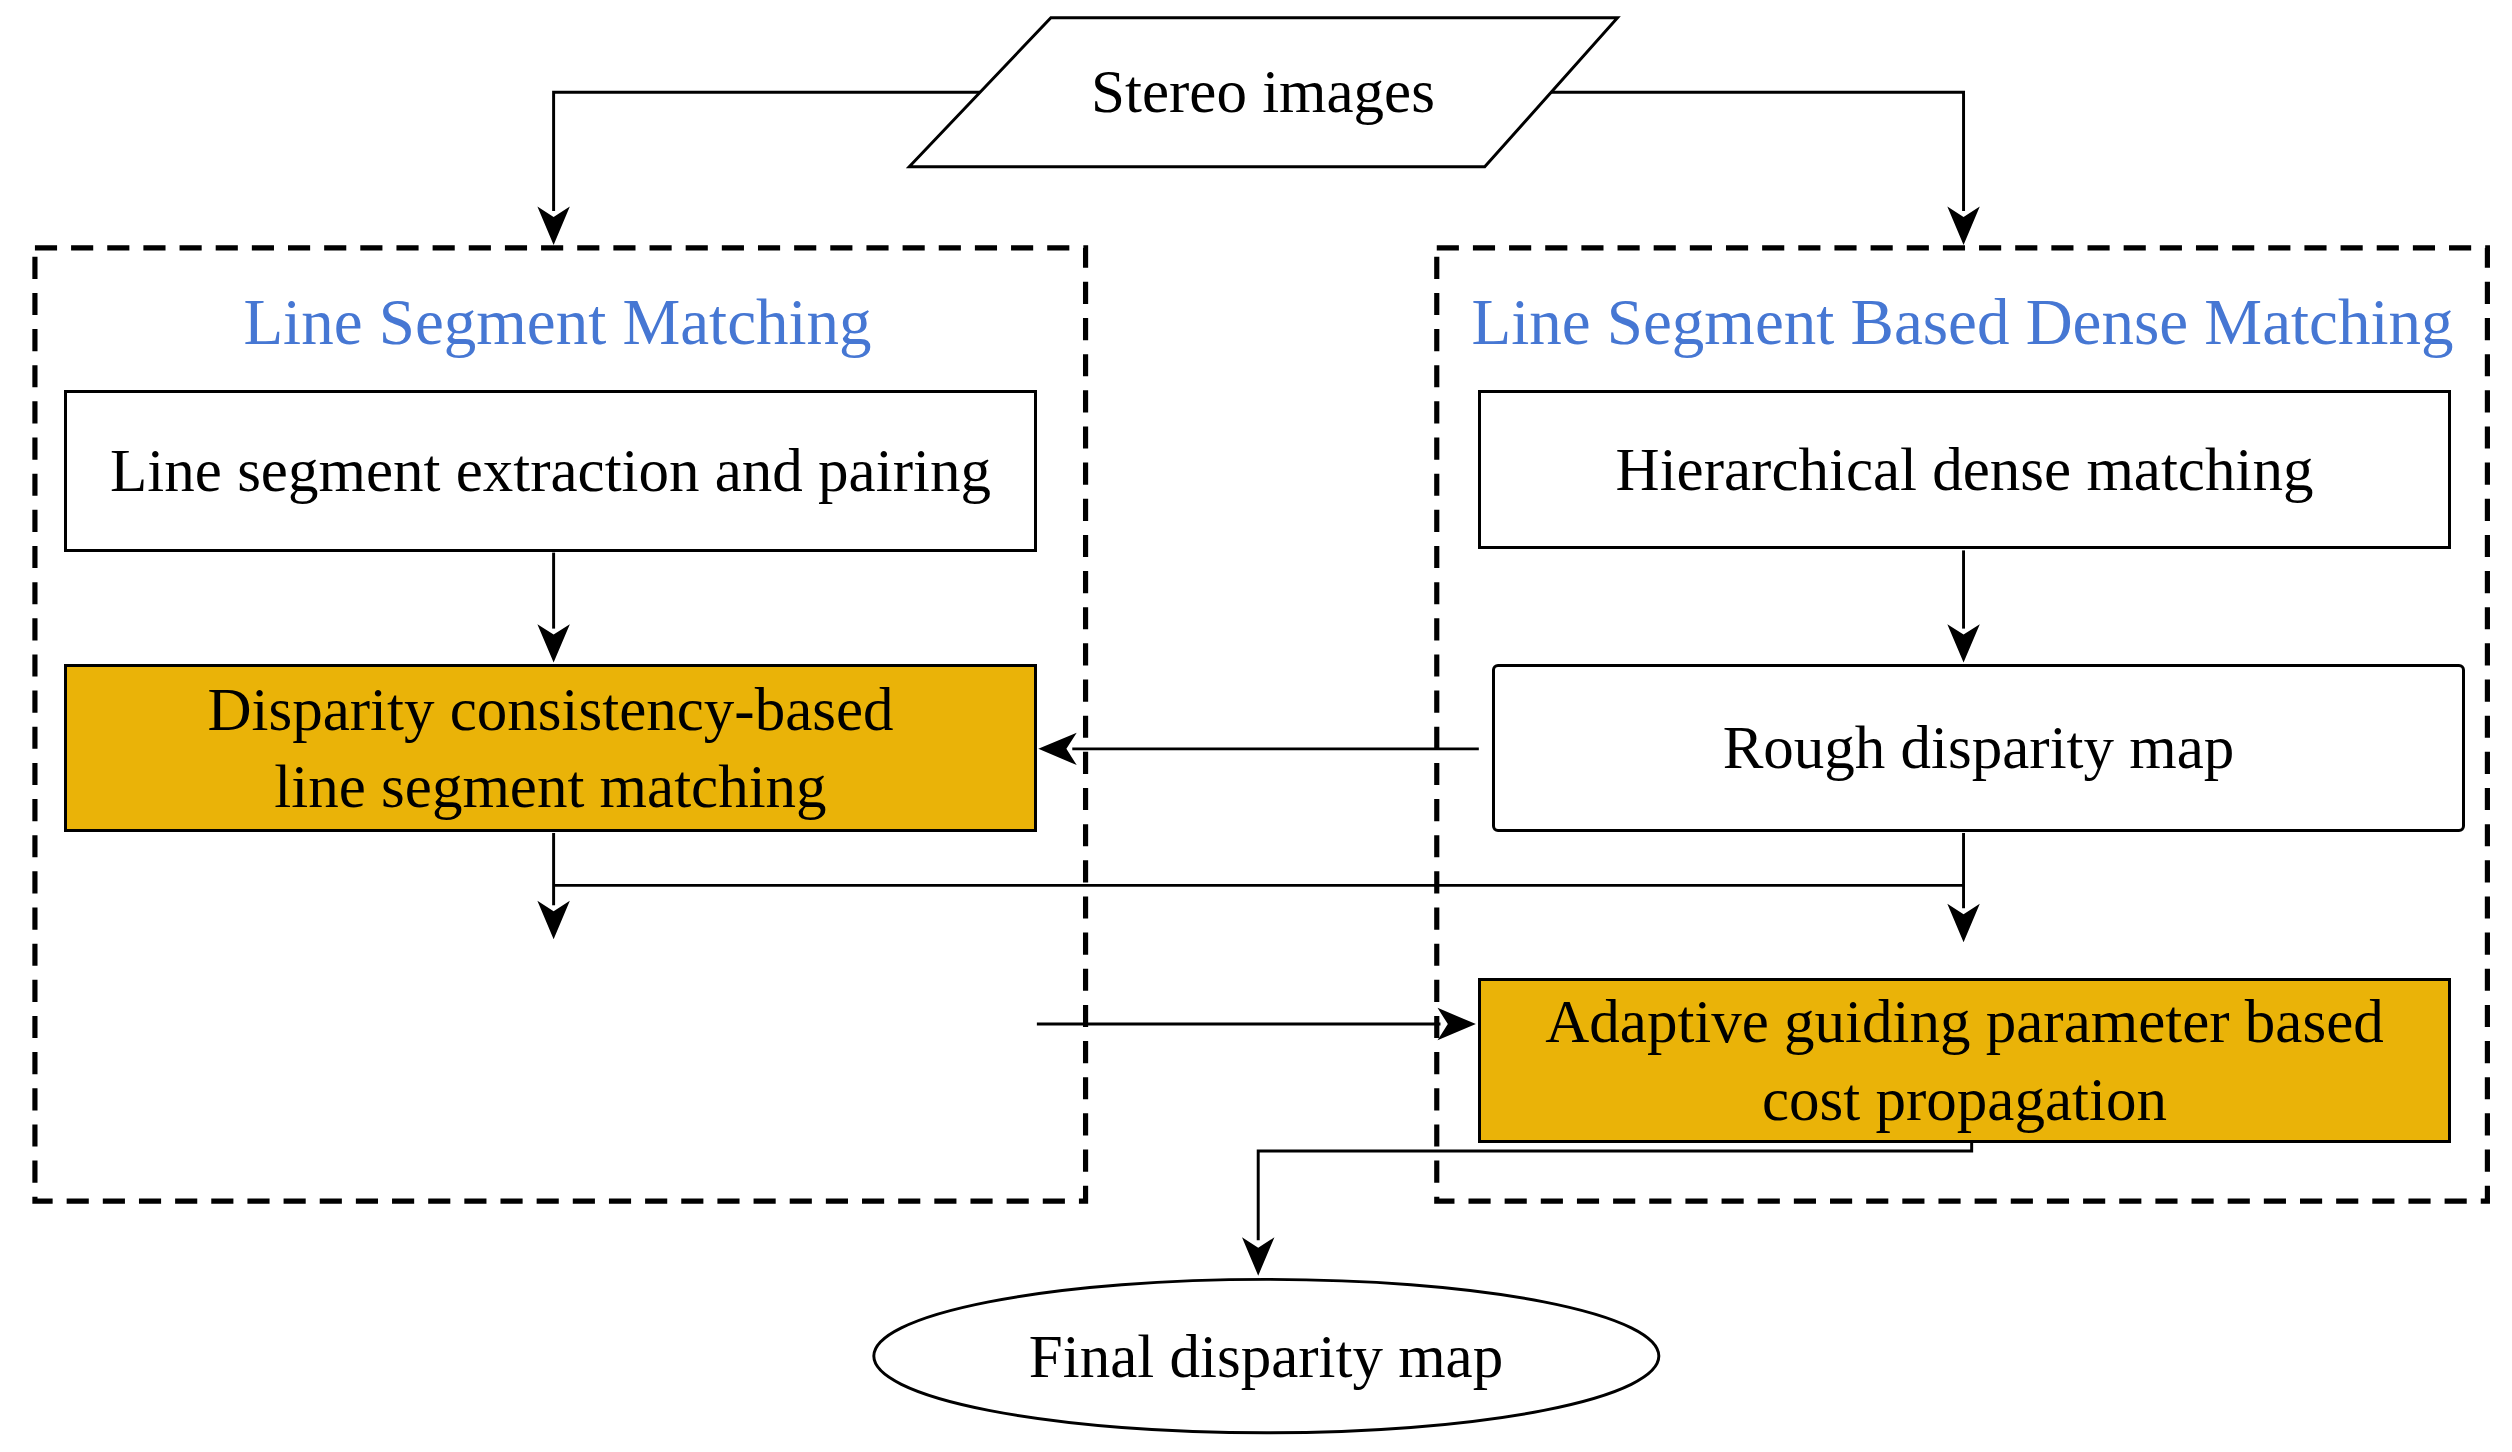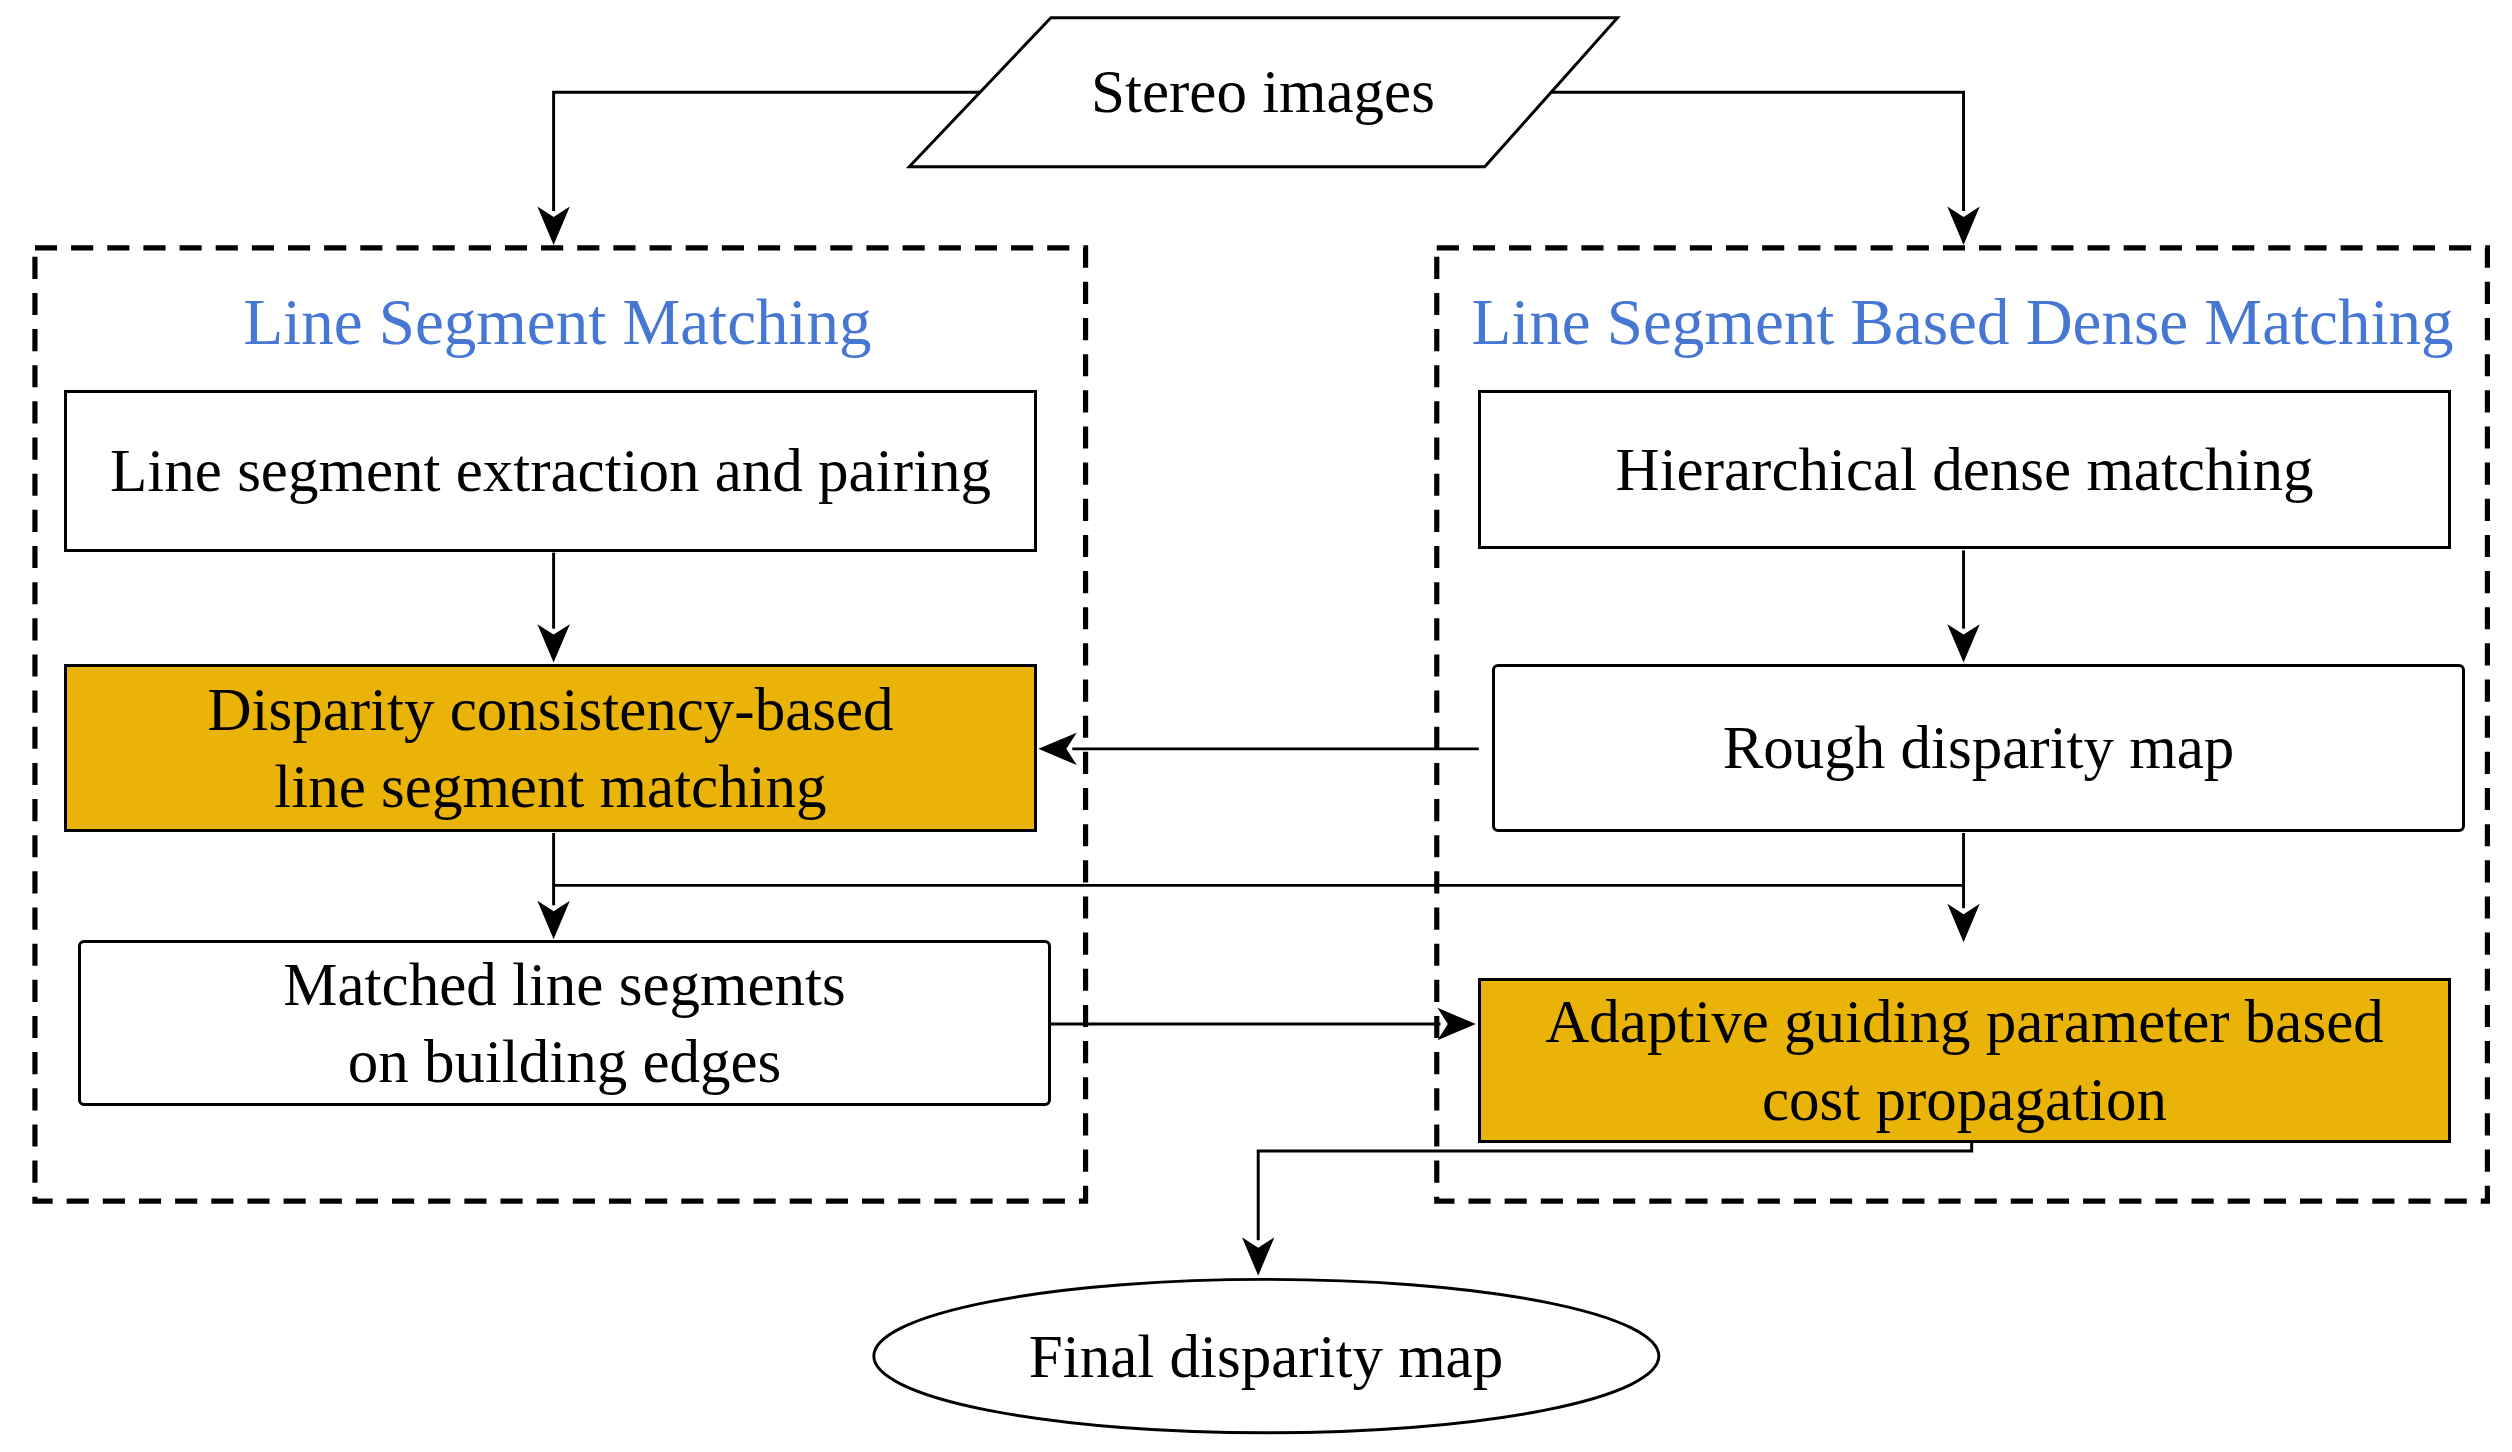--- a/index.html
+++ b/index.html
@@ -101,26 +101,20 @@
     <span>Line segment extraction and pairing</span>
   </div>
 
   <div class="box gray" style="left:64px;top:664px;width:973px;height:168px">
     <div>
       <span class="ln">Disparity consistency-based</span>
       <span class="ln">line segment matching</span>
     </div>
   </div>
 
-  <div class="box rounded" style="left:64px;top:940px;width:973px;height:166px">
-    <div>
-      <span class="ln">Matched line segments</span>
-      <span class="ln">on building edges</span>
-    </div>
-  </div>
 
   <div class="box" style="left:1478px;top:390px;width:973px;height:159px">
     <span>Hierarchical dense matching</span>
   </div>
 
   <div class="box rounded" style="left:1478px;top:664px;width:973px;height:168px">
     <span>Rough disparity map</span>
   </div>
 
   <div class="box gray" style="left:1478px;top:978px;width:973px;height:165px">

